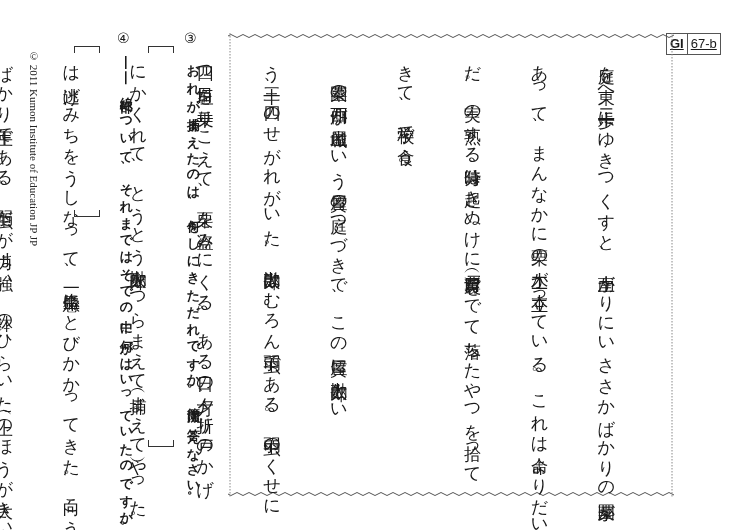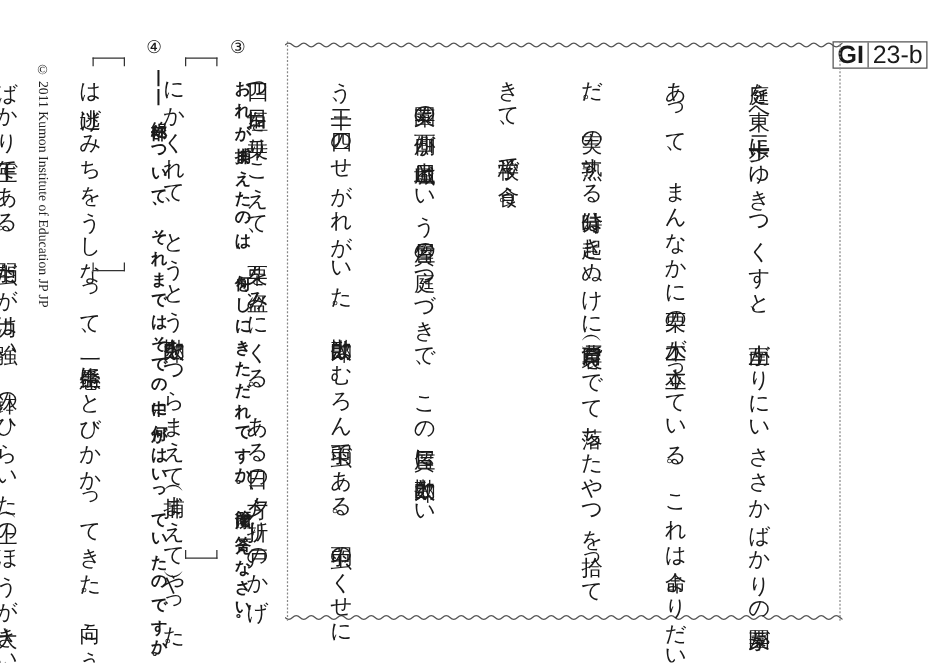--- a/index.html
+++ b/index.html
@@ -1,21 +1,21 @@
 <!DOCTYPE html>
 <html><head>
 <meta charset="utf-8">
 <style>
   html, body { margin:0; padding:0; background:#ffffff; }
   body { width:744px; height:530px; position:relative; overflow:hidden;
          font-family:"DejaVu Serif", "Liberation Serif", serif; color:#1a1a1a; }
 
   
   .code { position:absolute; left:666px; top:33px; height:20px; display:flex;
-          border:1px solid #555; font-family:"Liberation Sans","DejaVu Sans",sans-serif; font-size:20px; line-height:20px; }
+          border:1px solid #555; font-family:"Liberation Sans","DejaVu Sans",sans-serif; font-size:13px; line-height:20px;text-decoration:underline; }
   .code span { padding:0 3px; }
   .code .c1 { border-right:1px solid #555; font-weight:bold; }
 
   
   .passage { position:absolute; left:228px; top:33px; width:446px; height:464px;
              box-sizing:border-box; }
   .wave-top, .wave-bot { position:absolute; left:0; right:0; height:6px; }
   .wave-top { top:0; } .wave-bot { bottom:0; }
   .wave-l, .wave-r { position:absolute; top:0; bottom:0; width:4px; }
   .wave-l { left:0; } .wave-r { right:0; }
@@ -35,21 +35,21 @@
   .answer-area { position:absolute; }
 
   .copyright { position:absolute; left:28px; top:50px; writing-mode:vertical-rl;
                font-family:"Liberation Serif","DejaVu Serif",serif; font-size:11px; white-space:nowrap; color:#222; }
 </style>
 </head>
 <body>
 
 <div class="code">
   <span class="c1">GI</span>
-  <span>23-b</span>
+  <span>67-b</span>
 </div>
 
 <div class="passage">
   <svg class="wave-top" width="446" height="6" viewBox="0 0 446 6" preserveAspectRatio="none">
     <path d="M0 3 q3 -3 6 0 t6 0 t6 0 t6 0 t6 0 t6 0 t6 0 t6 0 t6 0 t6 0 t6 0 t6 0 t6 0 t6 0 t6 0 t6 0 t6 0 t6 0 t6 0 t6 0 t6 0 t6 0 t6 0 t6 0 t6 0 t6 0 t6 0 t6 0 t6 0 t6 0 t6 0 t6 0 t6 0 t6 0 t6 0 t6 0 t6 0 t6 0 t6 0 t6 0 t6 0 t6 0 t6 0 t6 0 t6 0 t6 0 t6 0 t6 0 t6 0 t6 0 t6 0 t6 0 t6 0 t6 0 t6 0 t6 0 t6 0 t6 0 t6 0 t6 0 t6 0 t6 0 t6 0 t6 0 t6 0 t6 0 t6 0 t6 0 t6 0 t6 0 t6 0 t6 0 t6 0 t6 0 t6 0 t6 0 t6 0 t6 0" fill="none" stroke="#555" stroke-width="1"></path>
   </svg>
   <svg class="wave-bot" width="446" height="6" viewBox="0 0 446 6" preserveAspectRatio="none">
     <path d="M0 3 q3 3 6 0 t6 0 t6 0 t6 0 t6 0 t6 0 t6 0 t6 0 t6 0 t6 0 t6 0 t6 0 t6 0 t6 0 t6 0 t6 0 t6 0 t6 0 t6 0 t6 0 t6 0 t6 0 t6 0 t6 0 t6 0 t6 0 t6 0 t6 0 t6 0 t6 0 t6 0 t6 0 t6 0 t6 0 t6 0 t6 0 t6 0 t6 0 t6 0 t6 0 t6 0 t6 0 t6 0 t6 0 t6 0 t6 0 t6 0 t6 0 t6 0 t6 0 t6 0 t6 0 t6 0 t6 0 t6 0 t6 0 t6 0 t6 0 t6 0 t6 0 t6 0 t6 0 t6 0 t6 0 t6 0 t6 0 t6 0 t6 0 t6 0 t6 0 t6 0 t6 0 t6 0 t6 0 t6 0 t6 0" fill="none" stroke="#555" stroke-width="1"></path>
   </svg>
   <svg class="wave-l" width="4" height="464" viewBox="0 0 4 464" preserveAspectRatio="none">

